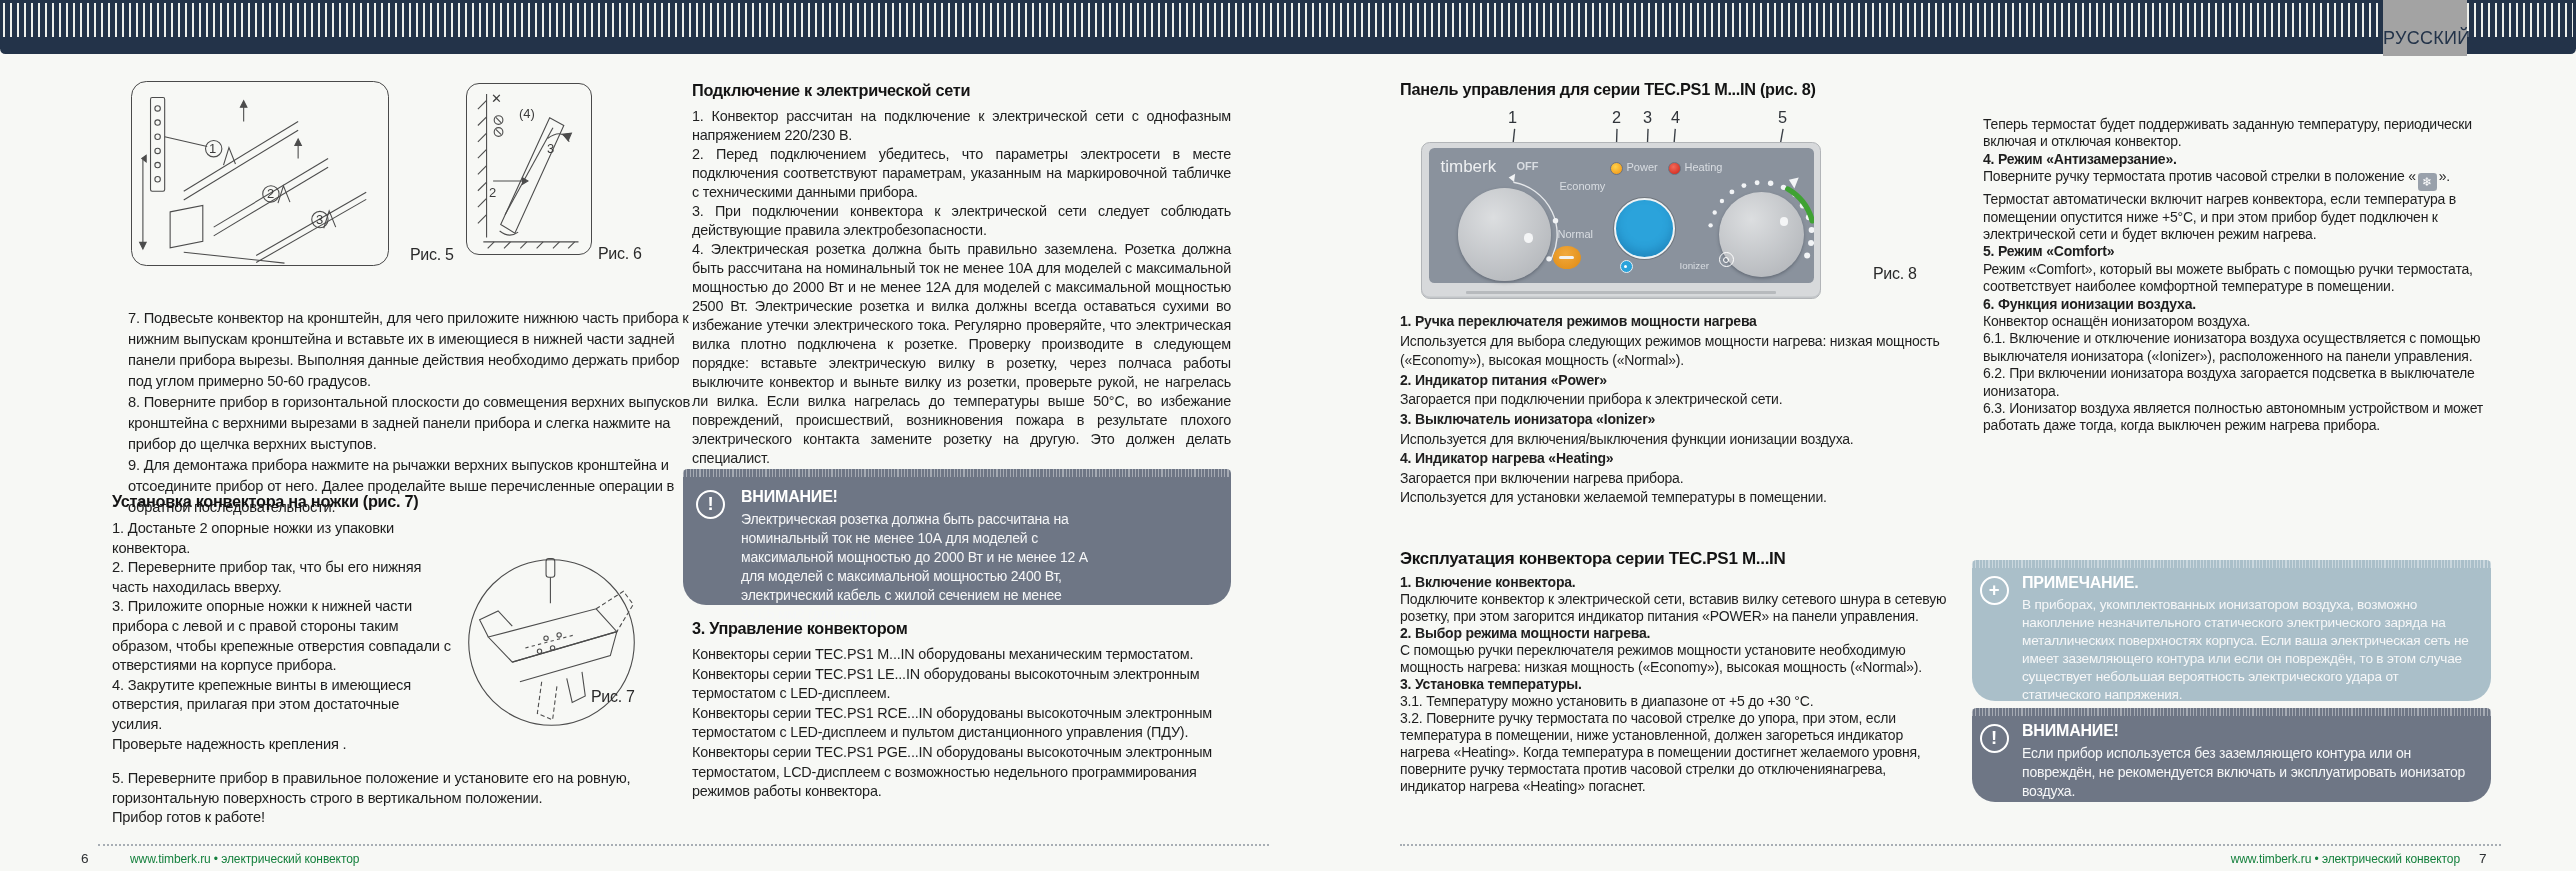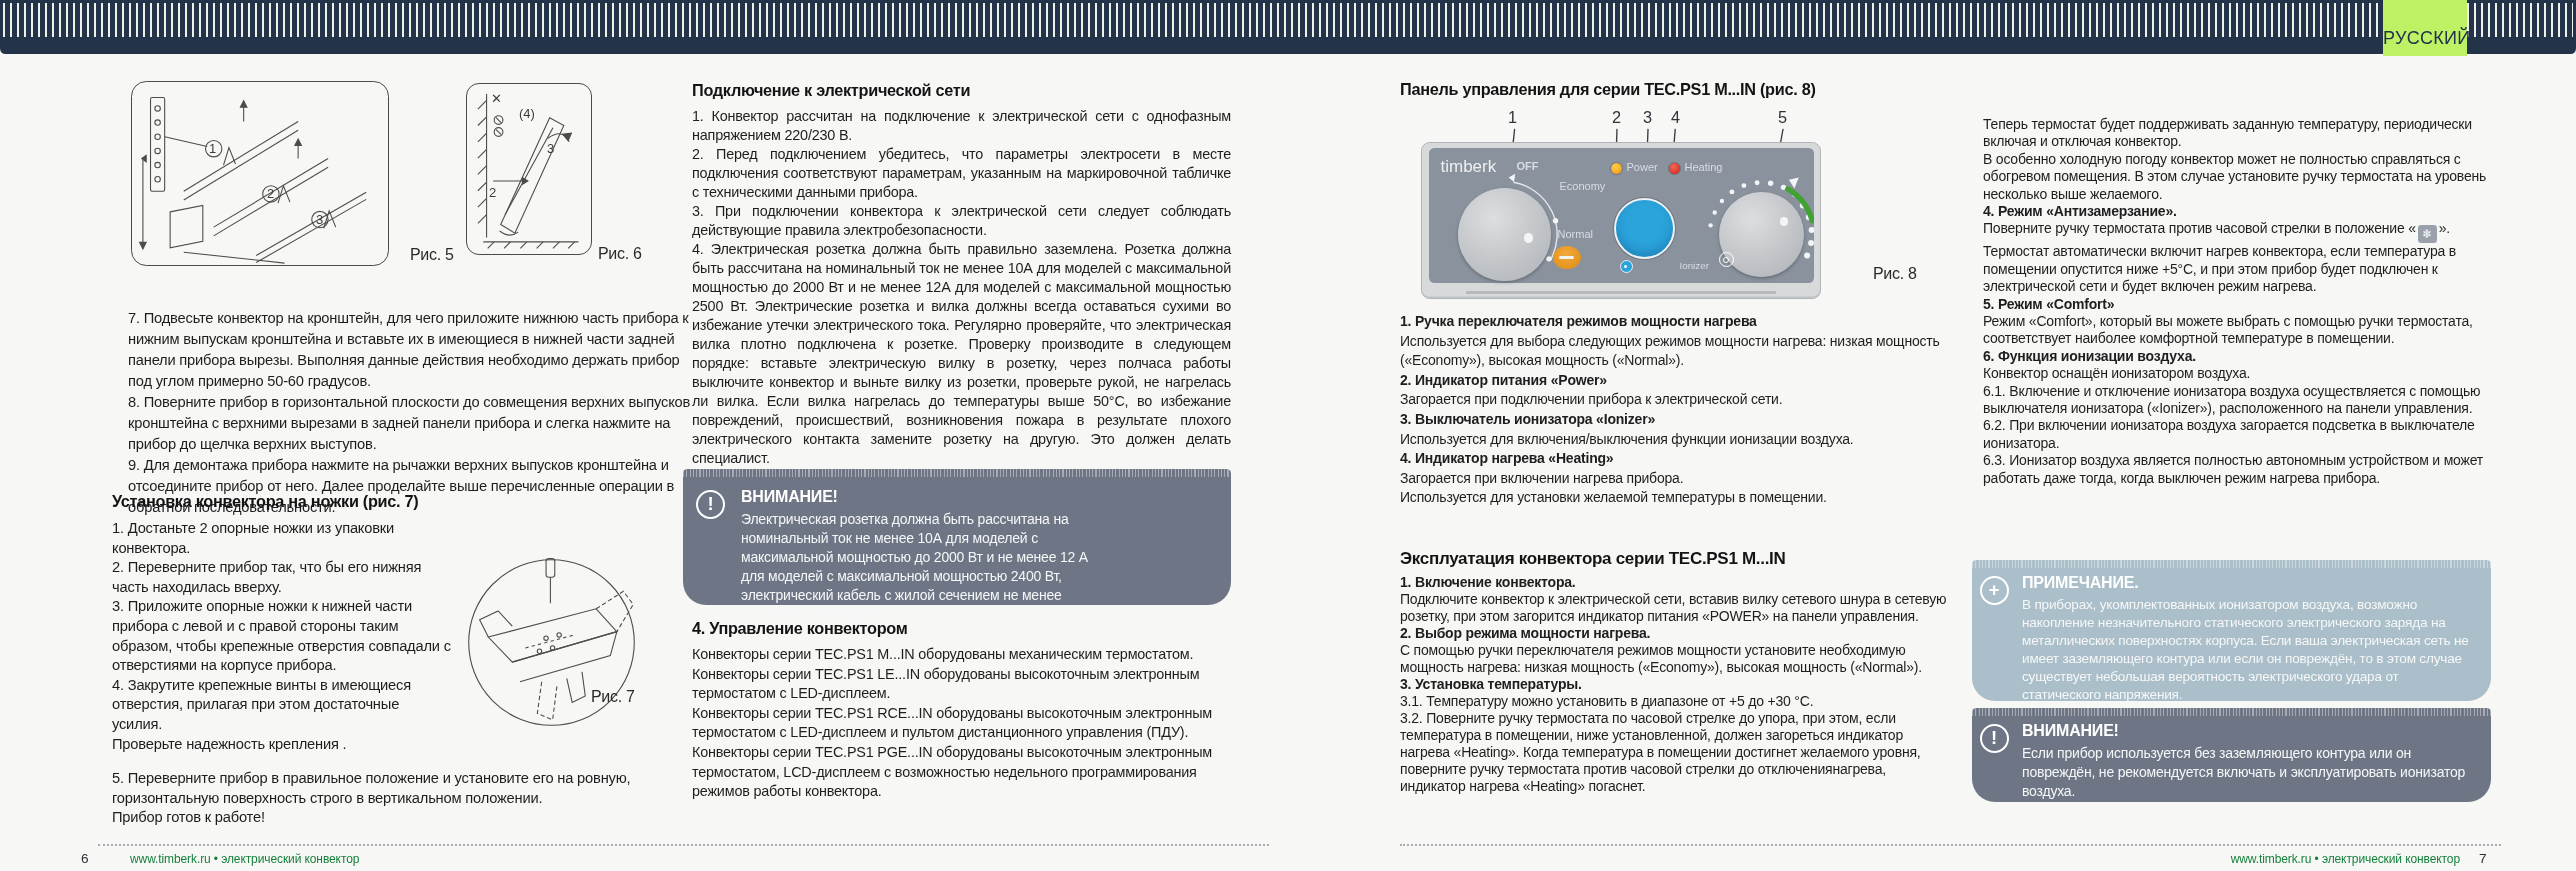--- a/index.html
+++ b/index.html
@@ -8,21 +8,21 @@
   .abs{position:absolute;}
   .txt{color:#1e1e1e;letter-spacing:-0.2px;}
   .h1{font-weight:bold;font-size:16.3px;color:#141414;letter-spacing:-0.3px;}
   .cap{font-size:16px;color:#2a2a2a;letter-spacing:-0.3px;}
   .j{text-align:justify;}
   p{margin:0;}
   
   .topbar{left:0;top:0;width:2576px;height:54px;background:#233349;border-radius:0 0 5.4px 5.4px;}
   .stripes{position:absolute;left:3.3px;right:3.3px;top:2.7px;height:34px;
      background:repeating-linear-gradient(90deg,#eef0ec 0 1.6px,rgba(0,0,0,0) 1.6px 7px);}
-  .rustab{left:2383px;top:0;width:84px;height:56px;background:#bef264;text-align:center;}
+  .rustab{left:2383px;top:0;width:84px;height:56px;background:#a3a3a3;text-align:center;}
   .rustab span{display:inline-block;margin-top:28px;font-size:18px;color:#233349;letter-spacing:0.3px;}
   
   .figbox{border:1.6px solid #4a4a4a;border-radius:15.3px;background:transparent;}
   .figbox svg,.figplain svg{position:absolute;left:0;top:0;}
   .fig-n{position:absolute;font-size:13px;color:#3c3c3c;}
   
   .gbox{background:#6e7685;border-radius:4.4px 4.4px 23px 23px;color:#fdfdfd;}
   .gbox .band{position:absolute;left:0;top:0;right:0;height:7.6px;border-radius:4.4px 4.4px 0 0;
      background:repeating-linear-gradient(90deg,rgba(255,255,255,.38) 0 1.1px,rgba(0,0,0,0) 1.1px 3.3px);}
   .nbox{background:#aabfc9;}
@@ -198,21 +198,21 @@
     <p>4. Электрическая розетка должна быть правильно заземлена. Розетка должна быть рассчитана на номинальный ток не менее 10А  для моделей с максимальной мощностью до 2000 Вт и не менее 12А для моделей с максимальной мощностью 2500 Вт. Электрические розетка и вилка должны всегда оставаться сухими во избежание утечки электрического тока. Регулярно проверяйте, что электрическая вилка плотно подключена к розетке. Проверку производите в следующем порядке: вставьте электрическую вилку в розетку, через полчаса работы выключите конвектор и выньте вилку из розетки, проверьте рукой, не нагрелась ли вилка. Если вилка нагрелась до температуры выше 50°С, во избежание повреждений, происшествий, возникновения пожара в результате плохого электрического контакта замените розетку на другую. Это должен делать специалист.</p>
   </div>
 
   <div class="abs gbox" style="left:683px;top:469px;width:548px;height:136px;">
     <div class="band"></div>
     <div class="circ-icon" style="left:13px;top:21px;">!</div>
     <div class="boxtitle" style="left:58px;top:18.5px;">ВНИМАНИЕ!</div>
     <div class="boxtext" style="left:58px;top:41px;width:354px;">Электрическая розетка должна быть рассчитана на номинальный ток не менее 10А для моделей с максимальной мощностью до 2000 Вт и не менее 12 А для моделей с максимальной мощностью 2400 Вт, электрический кабель с жилой сечением не менее 3х1,5 мм2 (для меди)</div>
   </div>
 
-  <div class="abs h1" style="left:692px;top:619px;">4. Управление конвектором</div>
+  <div class="abs h1" style="left:692px;top:619px;">3. Управление конвектором</div>
   <div class="abs txt" style="left:692px;top:645px;width:539px;font-size:14.4px;line-height:19.6px;">
     <p>Конвекторы серии TEC.PS1 M...IN оборудованы механическим термостатом.</p>
     <p>Конвекторы серии  TEC.PS1 LE...IN оборудованы высокоточным электронным термостатом с LED-дисплеем.</p>
     <p>Конвекторы серии  TEC.PS1 RCE...IN оборудованы высокоточным электронным термостатом с LED-дисплеем и пультом дистанционного управления (ПДУ).</p>
     <p>Конвекторы серии  TEC.PS1 PGE...IN оборудованы высокоточным электронным термостатом, LCD-дисплеем с возможностью недельного программирования режимов работы конвектора.</p>
   </div>
 
   <div class="abs dotline" style="left:98px;top:844px;width:1171px;"></div>
   <div class="abs pnum" style="left:81px;top:851px;">6</div>
   <div class="abs foot" style="left:130px;top:852px;">www.timberk.ru • электрический конвектор</div>
@@ -314,21 +314,20 @@
     <p>Подключите конвектор к электрической сети, вставив вилку сетевого шнура в сетевую розетку, при этом  загорится индикатор питания «POWER» на панели управления.</p>
     <p style="font-weight:bold">2. Выбор режима  мощности нагрева.</p>
     <p>С помощью ручки переключателя режимов мощности установите необходимую мощность нагрева: низкая мощность («Economy»), высокая мощность («Normal»).</p>
     <p style="font-weight:bold">3. Установка температуры.</p>
     <p>3.1. Температуру можно установить в диапазоне от +5 до +30 °C.</p>
     <p>3.2. Поверните ручку термостата по часовой стрелке до упора, при этом,  если температура в помещении, ниже установленной, должен загореться индикатор нагрева «Heating». Когда температура в помещении достигнет желаемого уровня, поверните ручку термостата против часовой стрелки до отключениянагрева, индикатор нагрева «Heating» погаснет.</p>
   </div>
 
   <div class="abs txt" style="left:1983px;top:116px;width:518px;font-size:14px;line-height:17.4px;">
     <p>Теперь термостат будет поддерживать заданную температуру, периодически включая и отключая конвектор.</p>
-    <p>В особенно холодную погоду конвектор может не полностью справляться с обогревом помещения. В этом случае установите ручку  термостата на уровень несколько выше желаемого.</p>
     <p style="font-weight:bold">4. Режим «Антизамерзание».</p>
     <p><span>Поверните ручку термостата против часовой стрелки  в положение «</span><span class="snow">❄</span><span>». Термостат автоматически включит нагрев конвектора, если температура в помещении опустится ниже +5°С, и при этом  прибор будет подключен к электрической сети и будет включен режим нагрева.</span></p>
     <p style="font-weight:bold">5. Режим «Comfort»</p>
     <p>Режим «Comfort», который вы можете выбрать с помощью ручки термостата, соответствует наиболее комфортной температуре в помещении.</p>
     <p style="font-weight:bold">6. Функция ионизации воздуха.</p>
     <p>Конвектор оснащён ионизатором воздуха.</p>
     <p>6.1. Включение и отключение ионизатора воздуха осуществляется с помощью выключателя ионизатора («Ionizer»), расположенного на панели управления.</p>
     <p>6.2. При включении ионизатора воздуха загорается подсветка в выключателе ионизатора.</p>
     <p>6.3. Ионизатор воздуха является полностью автономным устройством и может работать даже тогда, когда выключен режим нагрева прибора.</p>
   </div>

